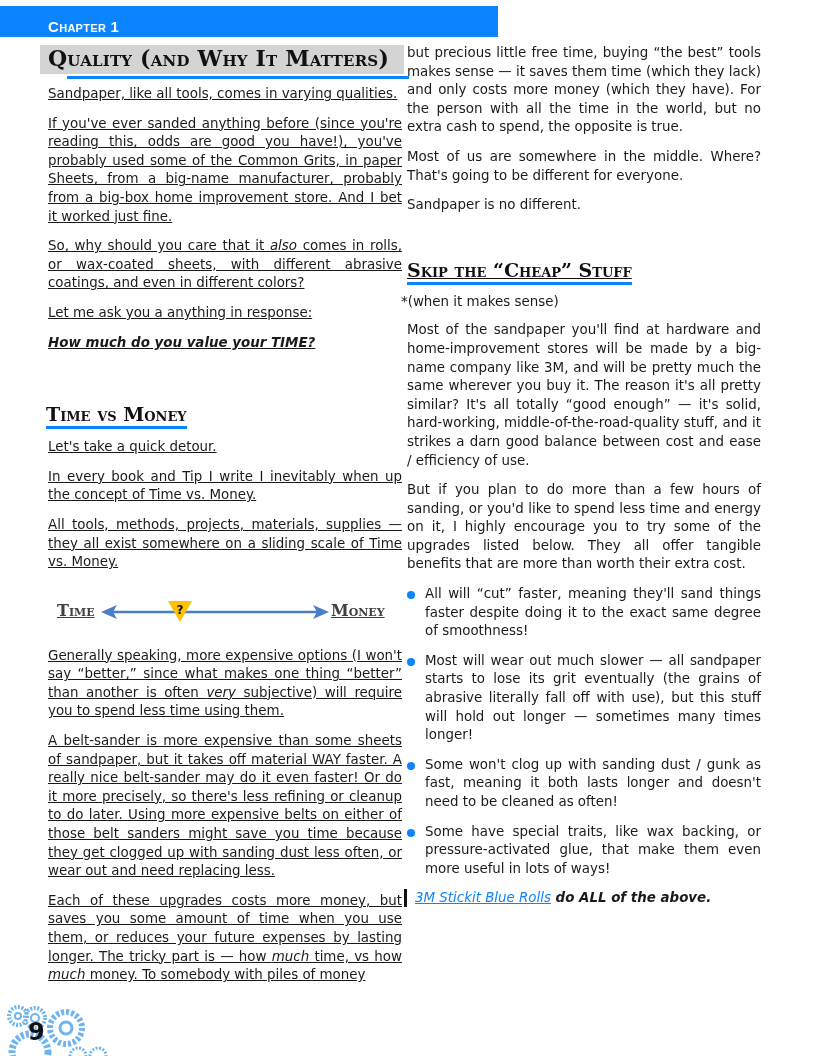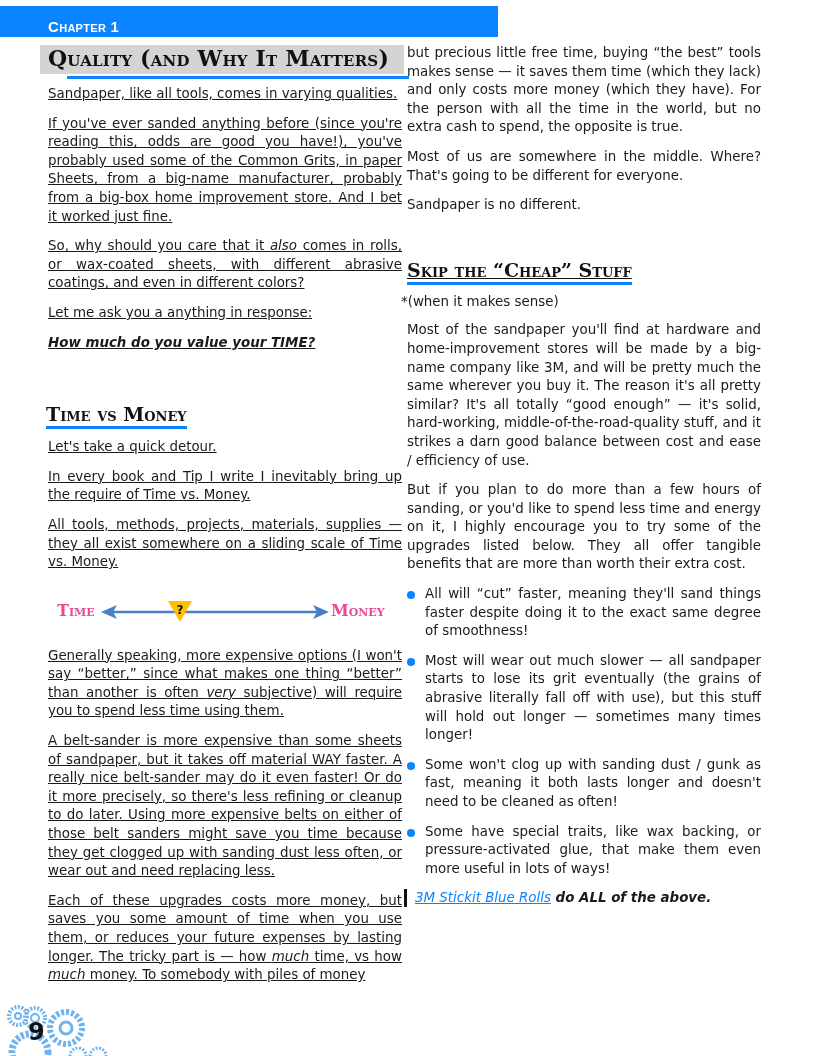--- a/index.html
+++ b/index.html
@@ -42,21 +42,21 @@
     font-family: "DejaVu Serif", serif; font-weight: bold; font-variant: small-caps;
     font-size: 19px; color: #111; display: inline-block;
     border-bottom: 3px solid #0a84ff; padding-bottom: 1px; line-height: 22px;
   }
 
   .scale {
     position: absolute; left: 57px; top: 598px; width: 340px; height: 28px;
   }
   .scale .lbl {
     position: absolute; top: 3px; font-family: "DejaVu Serif", serif; font-weight: bold;
-    font-variant: small-caps; font-size: 16px; color: #ec4899;
+    font-variant: small-caps; font-size: 16px; color: #404040; text-decoration: underline;
   }
 
   ul.bullets { list-style: none; }
   ul.bullets li { position: relative; padding-left: 18px; margin-bottom: 11px; text-align: justify; }
   ul.bullets li .dot {
     position: absolute; left: 0; top: 6px; width: 8px; height: 8px; border-radius: 50%;
     background: #0a84ff;
   }
 
   .callout { position: relative; padding-left: 11px; font-weight: bold; font-style: italic; }
@@ -82,21 +82,21 @@
 <div class="col col-left">
   <p>Sandpaper, like all tools, comes in varying qualities.</p>
   <p>If you've ever sanded anything before (since you're reading this, odds are good you have!), you've probably used some of the Common Grits, in paper Sheets, from a big-name manufacturer, probably from a big-box home improvement store. And I bet it worked just fine.</p>
   <p><span>So, why should you care that it </span><em>also</em><span> comes in rolls, or wax-coated sheets, with different abrasive coatings, and even in different colors?</span></p>
   <p>Let me ask you a anything in response:</p>
   <p class="q">How much do you value your TIME?</p>
 
   <div style="height:40px"></div>
   <div class="h2" style="margin-left:-2px;margin-bottom:9px;">Time vs Money</div>
   <p>Let's take a quick detour.</p>
-  <p>In every book and Tip I write I inevitably bring up the require of Time vs. Money.</p>
+  <p>In every book and Tip I write I inevitably when up the concept of Time vs. Money.</p>
   <p>All tools, methods, projects, materials, supplies — they all exist somewhere on a sliding scale of Time vs. Money.</p>
 
   <div style="height:64px"></div>
   <p><span>Generally speaking, more expensive options (I won't say “better,” since what makes one thing “better” than another is often </span><em>very</em><span> subjective) will require you to spend less time using them.</span></p>
   <p>A belt-sander is more expensive than some sheets of sandpaper, but it takes off material WAY faster. A really nice belt-sander may do it even faster! Or do it more precisely, so there's less refining or cleanup to do later. Using more expensive belts on either of those belt sanders might save you time because they get clogged up with sanding dust less often, or wear out and need replacing less.</p>
   <p><span>Each of these upgrades costs more money, but saves you some amount of time when you use them, or reduces your future expenses by lasting longer. The tricky part is — how </span><em>much</em><span> time, vs how </span><em>much</em><span> money. To somebody with piles of money</span></p>
 </div>
 
 <div class="scale">
   <span class="lbl" style="left:0">Time</span>

